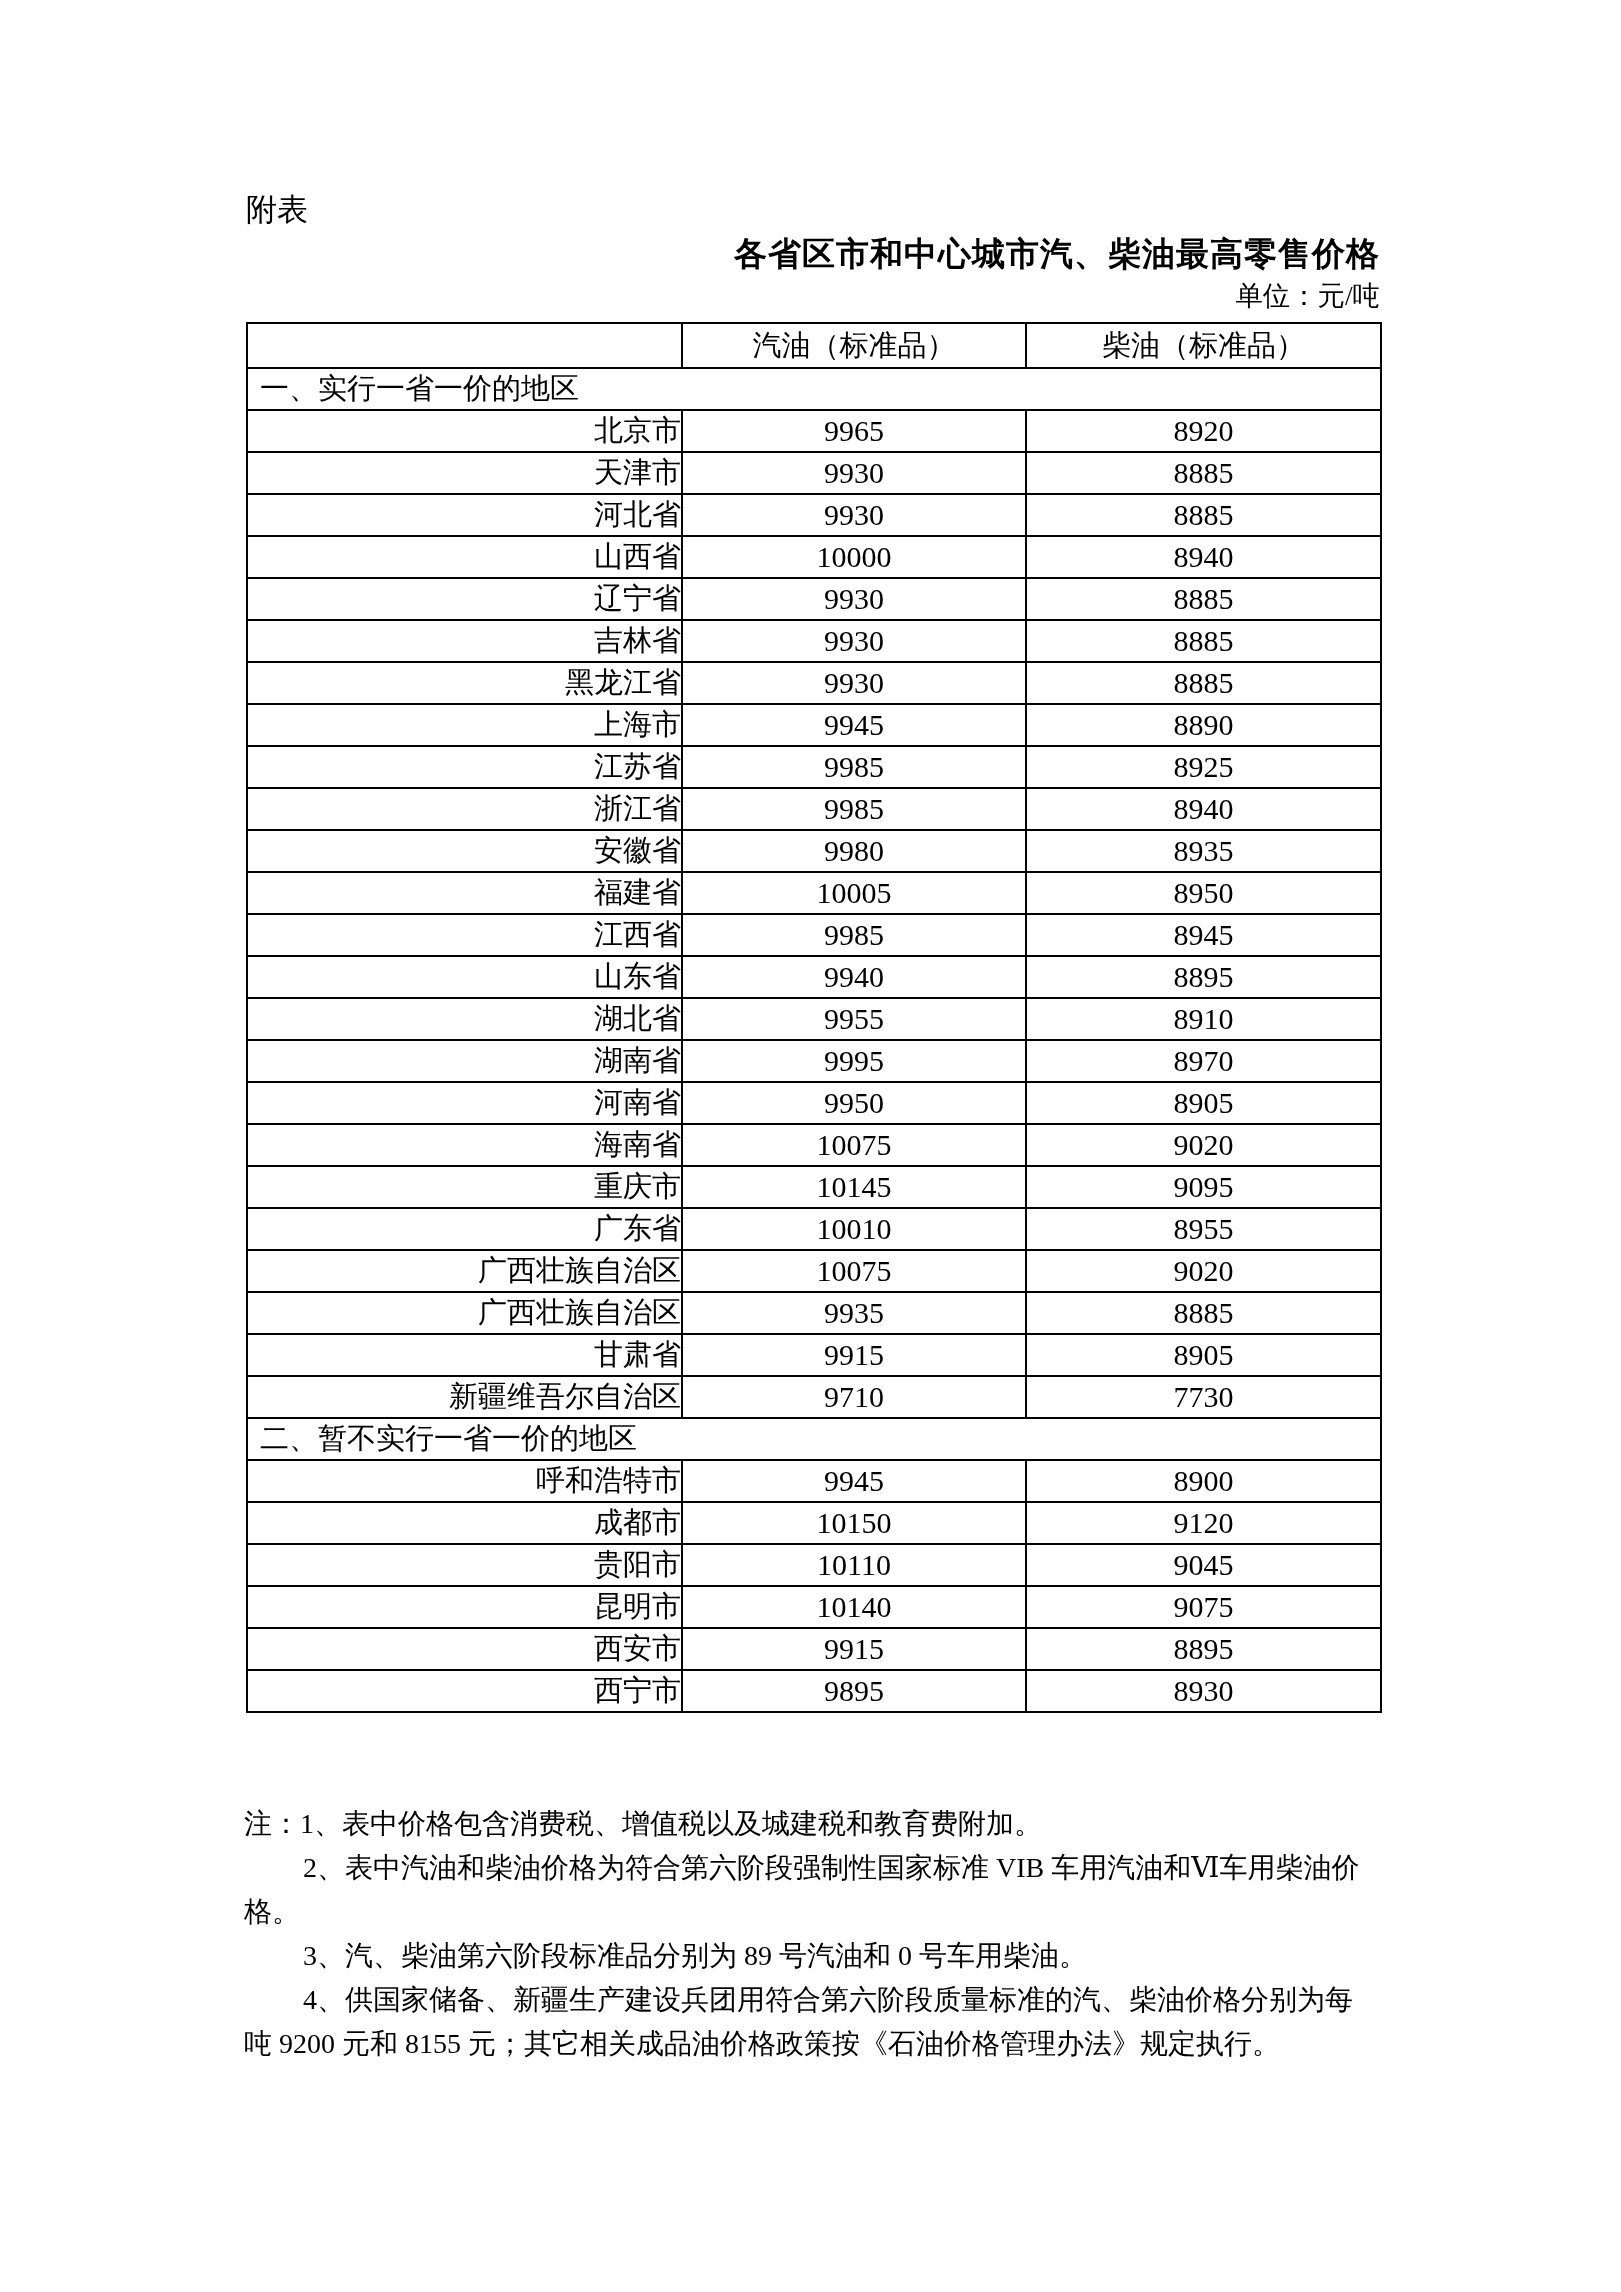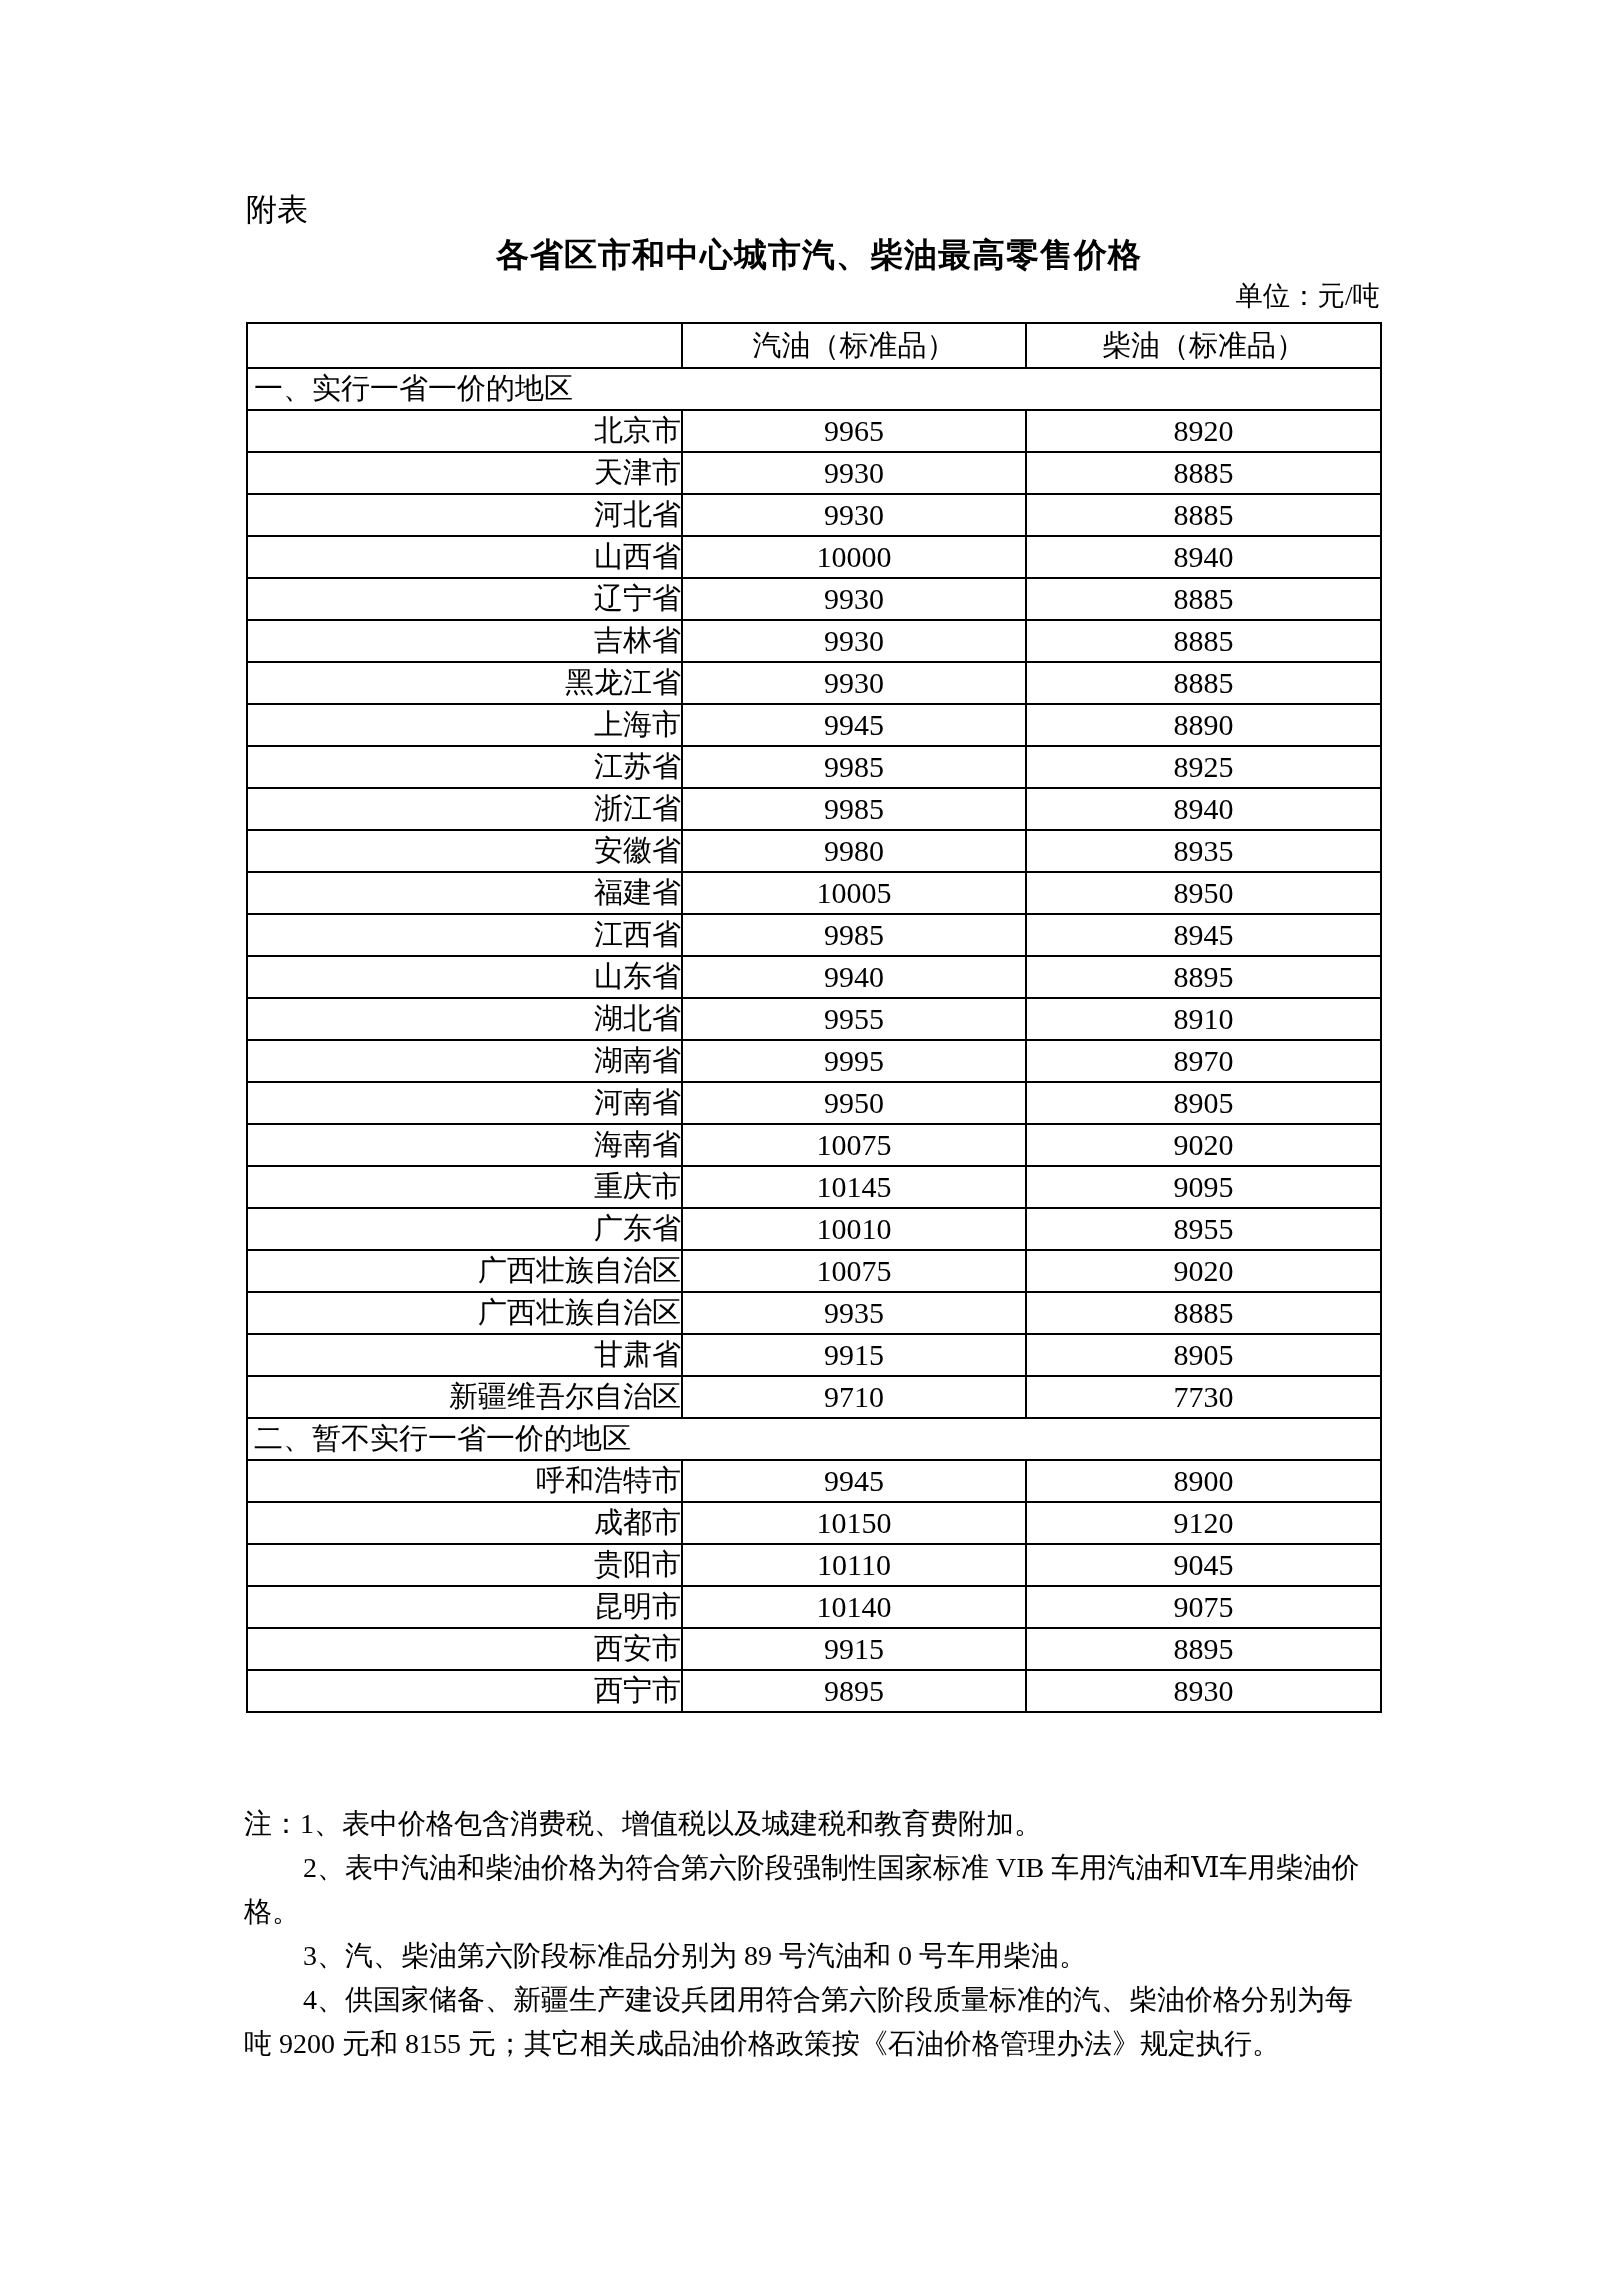--- a/index.html
+++ b/index.html
@@ -18,25 +18,25 @@
   }
   .doc-label {
     position: absolute;
     left: 246px;
     top: 190px;
     font-size: 31px;
     line-height: 39px;
   }
   .doc-title {
     position: absolute;
-    left: 252px;
+    left: 246px;
     top: 233px;
     width: 1134px;
-    text-align: center;
-    font-family: Liberation Sans, sans-serif;
+    text-align: right;
+    font-family: Liberation Serif, serif;
     font-weight: bold;
     font-size: 33px;
     line-height: 43px;
     letter-spacing: 1px;
   }
   .unit-note {
     position: absolute;
     left: 246px;
     top: 280px;
     width: 1134px;
@@ -62,21 +62,21 @@
   .col-region  { width: 435px; }
   .col-gas     { width: 344px; }
   .col-diesel  { width: 355px; }
   tr.header-row td {
     height: 43px;
     text-align: center;
   }
   tr.section-row td {
     height: 40px;
     text-align: left;
-    padding-left: 6px;
+    padding-left: 12px;
   }
   tr.data-row td {
     height: 40px;
   }
   tr.data-row td.region-cell {
     text-align: right;
     padding-left: 83px;
   }
   tr.data-row td.price-cell {
     text-align: center;

